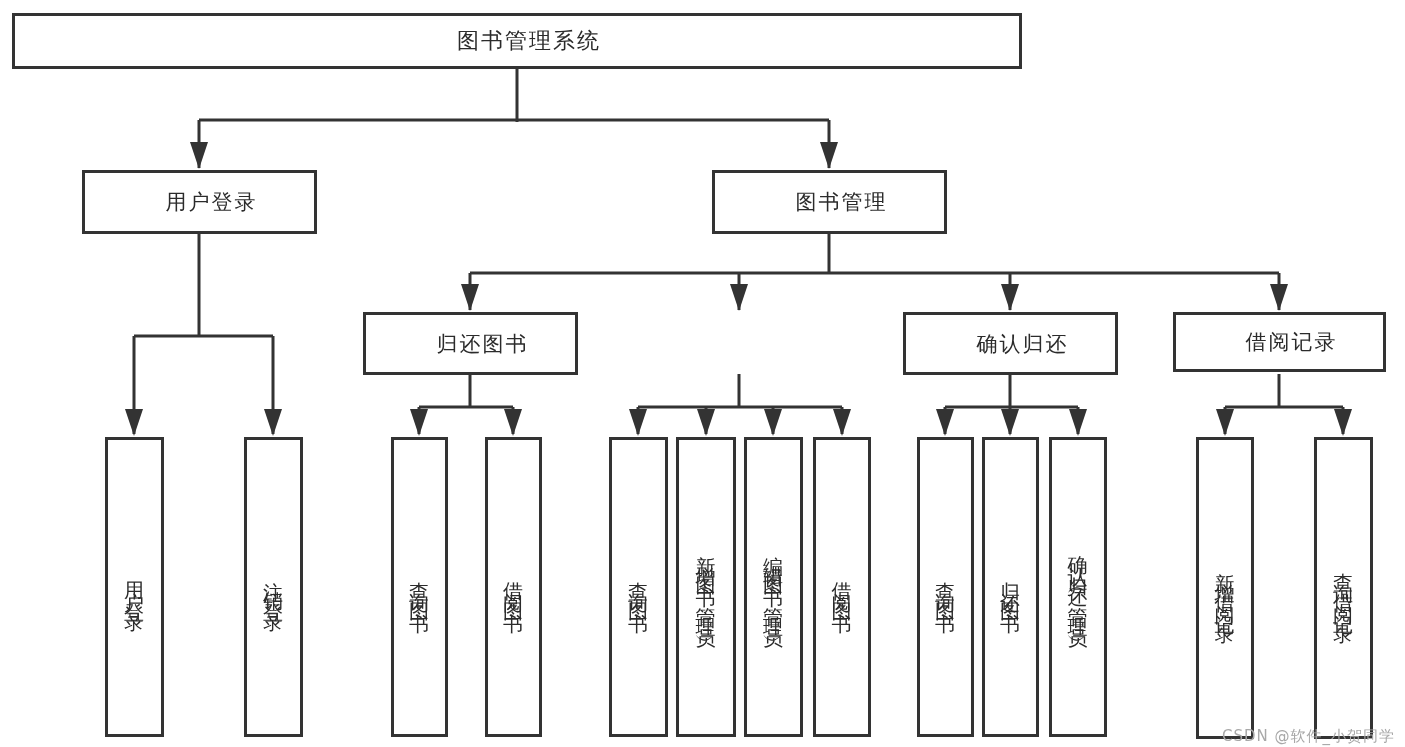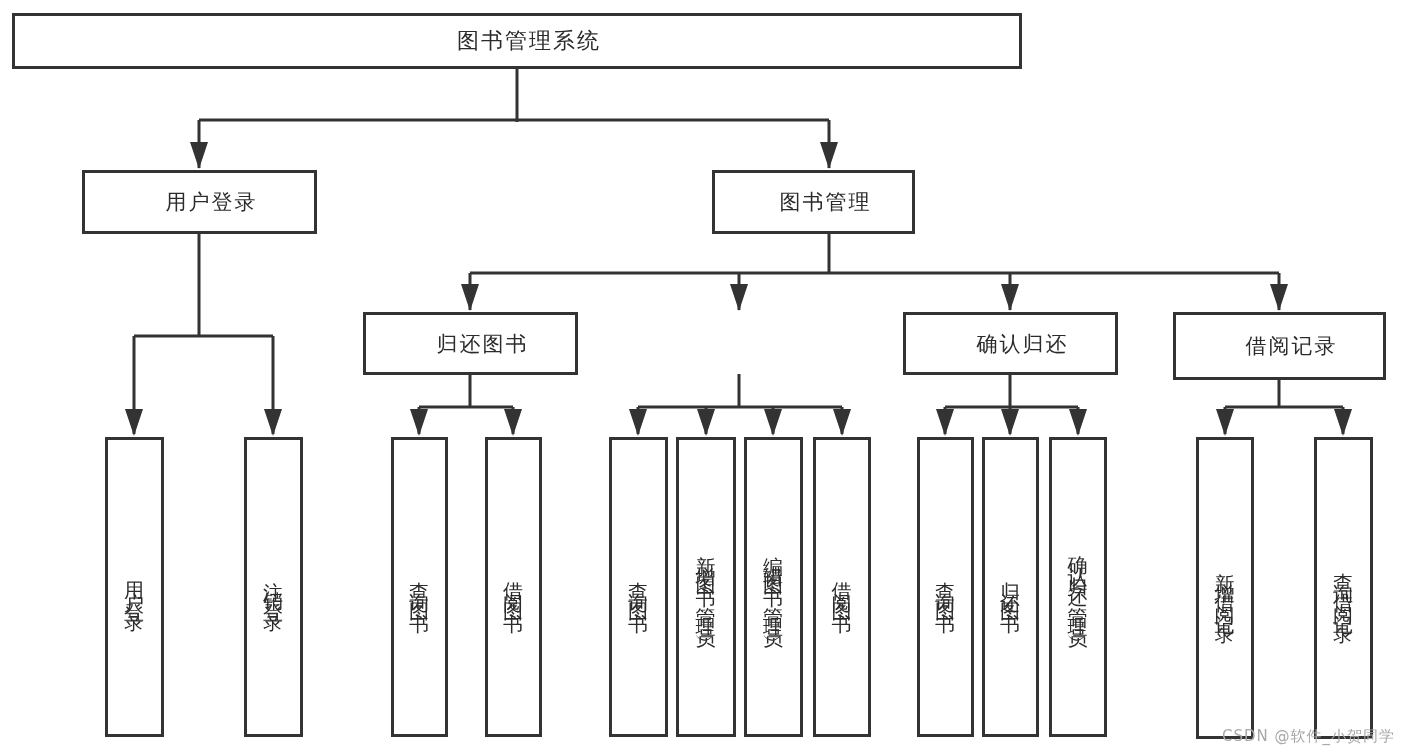--- a/index.html
+++ b/index.html
@@ -100,31 +100,31 @@
     </g>
   </svg>
 
   <div class="hbox root" style="left:12px;top:13px;width:1010px;height:56px">
     <span>图书管理系统</span>
   </div>
 
   <div class="hbox" style="left:82px;top:170px;width:235px;height:64px">
     <span>用户登录</span>
   </div>
-  <div class="hbox" style="left:712px;top:170px;width:203px;height:64px">
+  <div class="hbox" style="left:712px;top:170px;width:235px;height:64px">
     <span>图书管理</span>
   </div>
 
   <div class="hbox" style="left:363px;top:312px;width:215px;height:63px">
     <span>归还图书</span>
   </div>
   <div class="hbox" style="left:903px;top:312px;width:215px;height:63px">
     <span>确认归还</span>
   </div>
-  <div class="hbox" style="left:1173px;top:312px;width:213px;height:68px">
+  <div class="hbox" style="left:1173px;top:312px;width:213px;height:60px">
     <span>借阅记录</span>
   </div>
 
   <div class="vbox" style="left:105px;top:437px;width:59px;height:300px">
     <span class="vtext">用户登录</span>
   </div>
   <div class="vbox" style="left:244px;top:437px;width:59px;height:300px">
     <span class="vtext">注销登录</span>
   </div>
 

